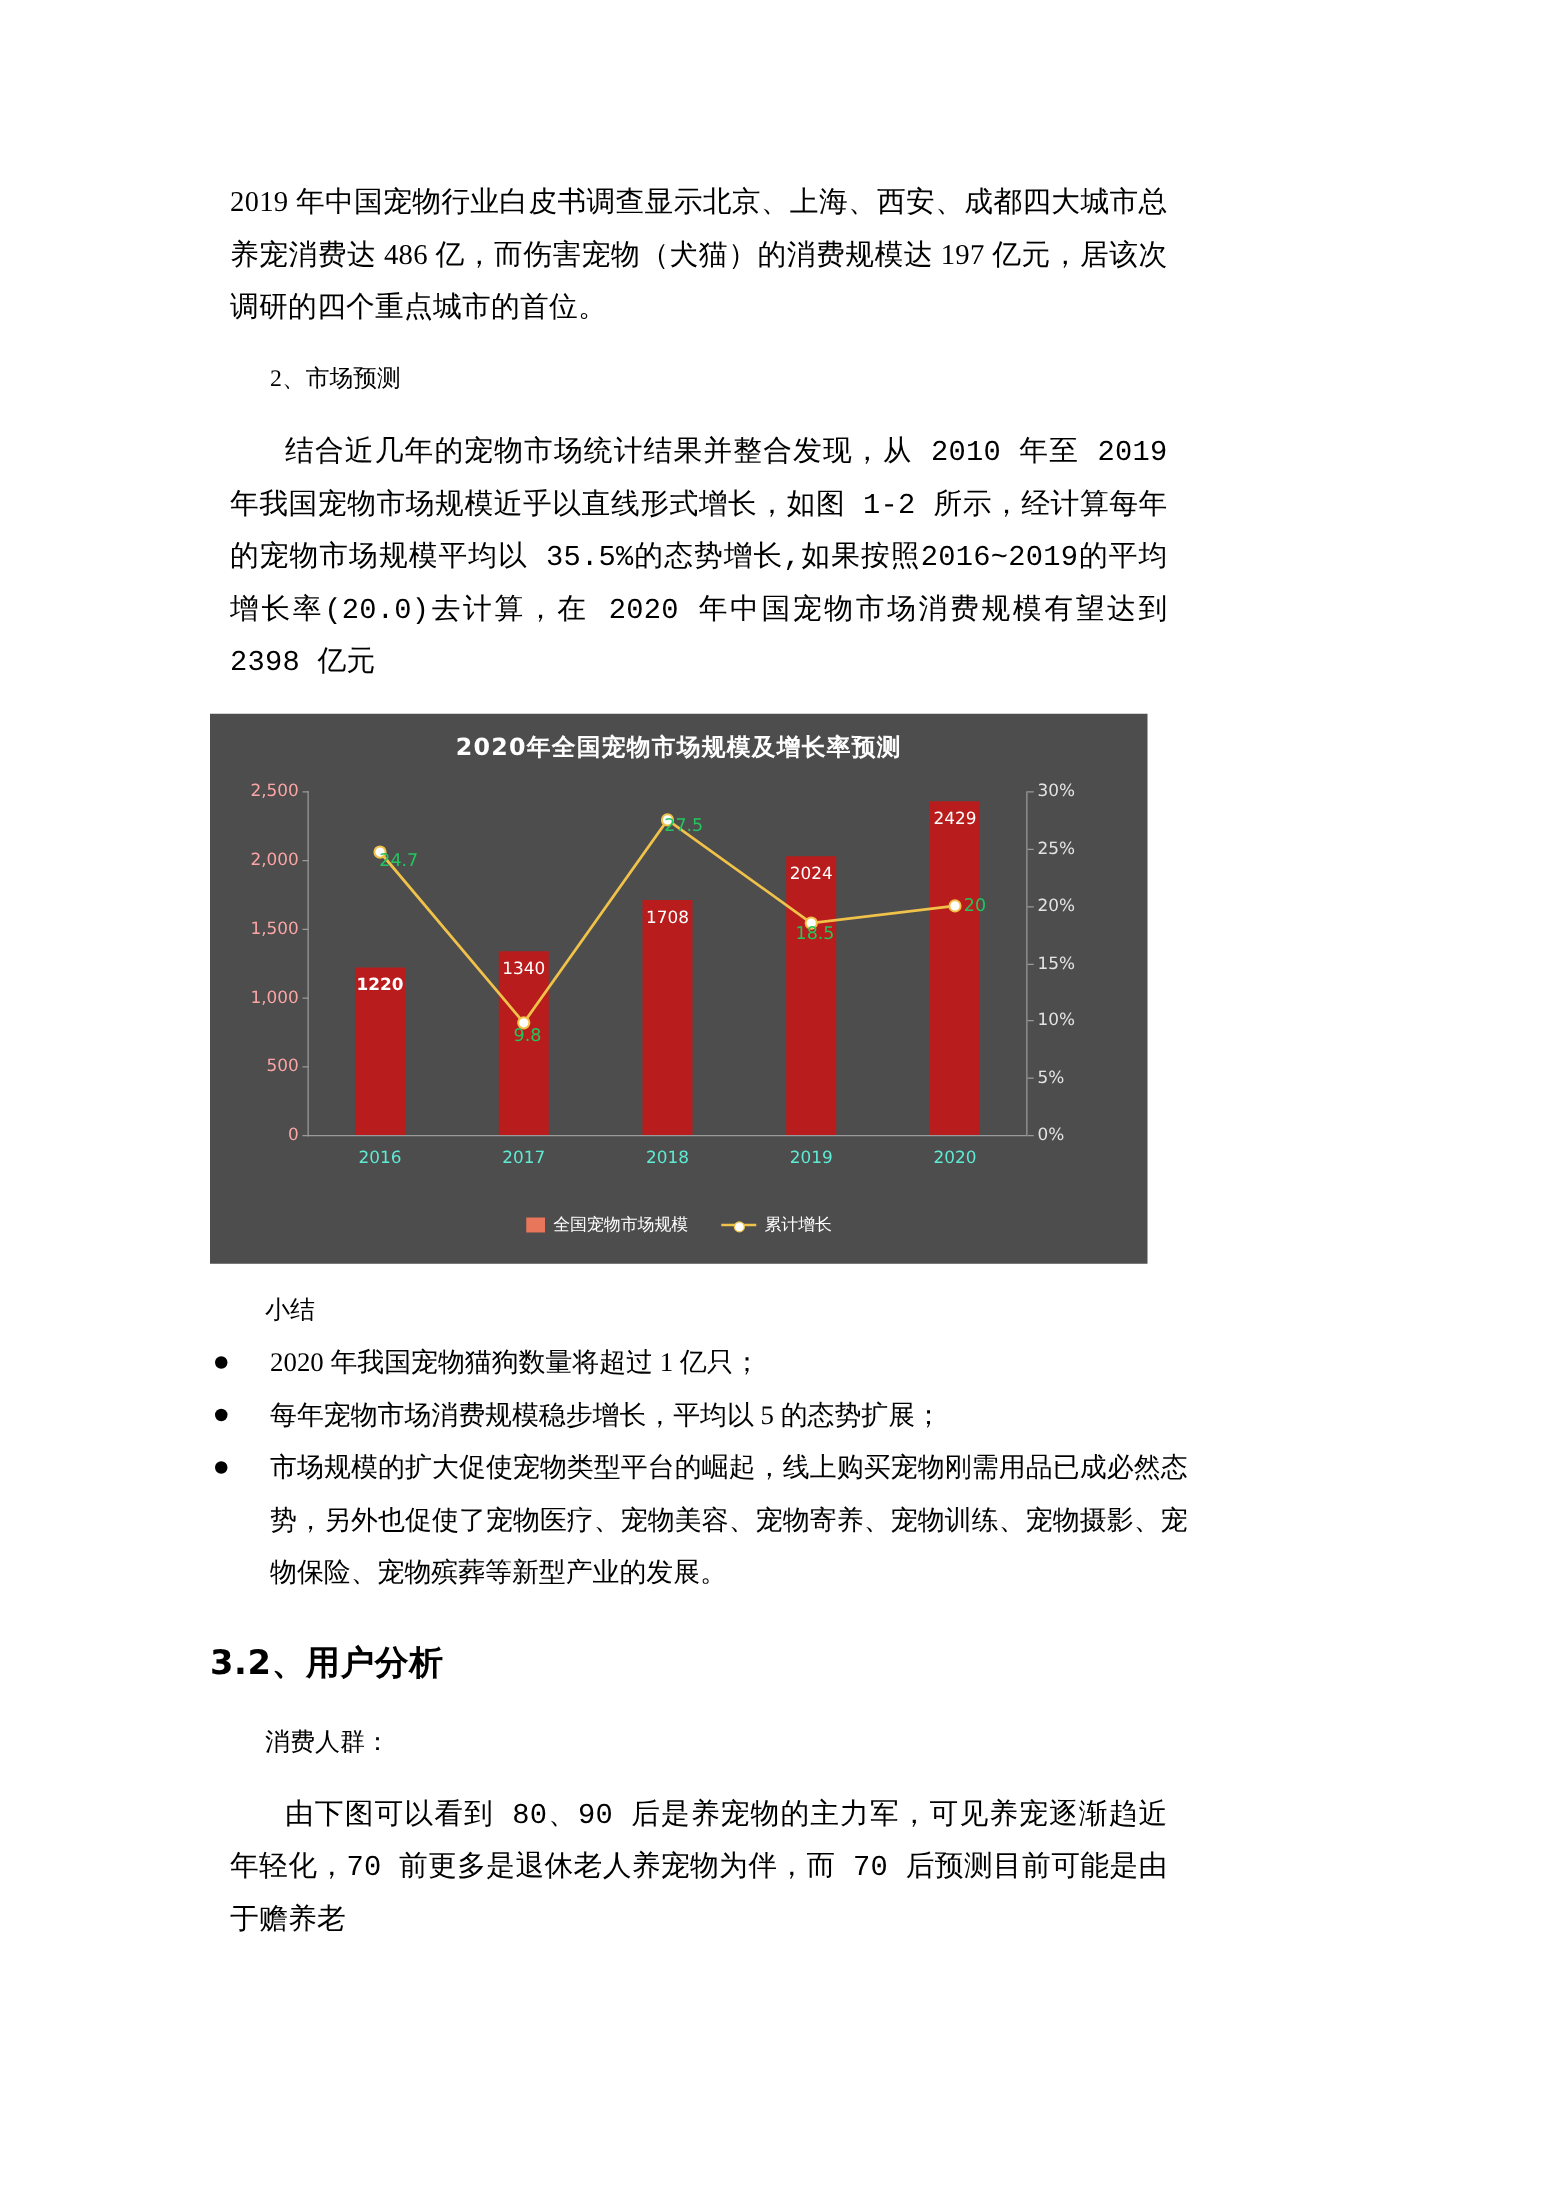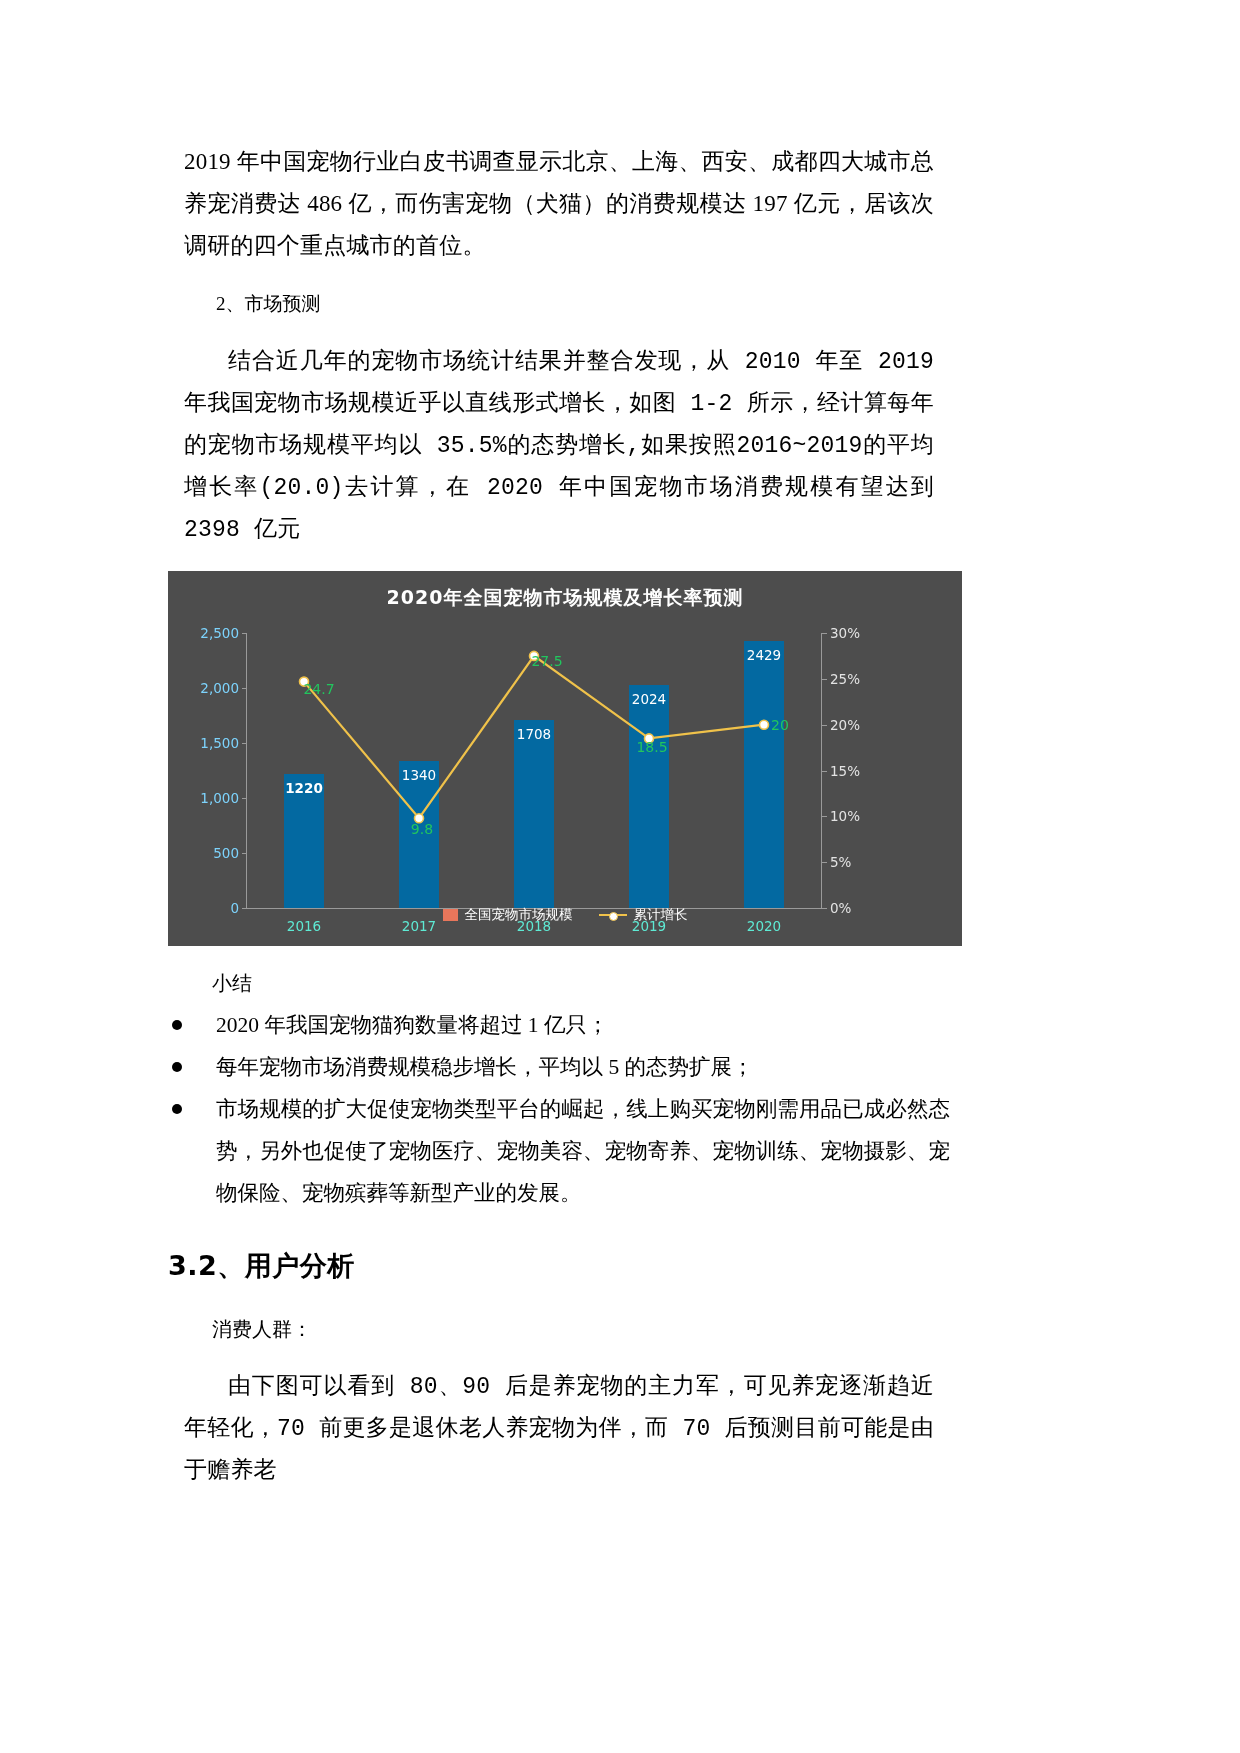--- a/index.html
+++ b/index.html
@@ -69,26 +69,25 @@
     width: 10px;
     height: 10px;
     background: #000;
     border-radius: 50%;
   }
 
   
   .chart-wrap {
     margin: 20px 0 12px 0;
     width: 750px;
-    height: 375px;
+    height: 440px;
     background: #4d4d4d;
     position: relative;
     color: #ffffff;
     font-family: "DejaVu Sans", sans-serif;
-    padding-left: 44px;
   }
   .chart-title {
     position: absolute;
     left: 0; right: 0;
     top: 14px;
     text-align: center;
     font-size: 19px;
     font-weight: bold;
     letter-spacing: 1px;
   }
@@ -100,21 +99,21 @@
     height: 275px;
     border-left: 1px solid #9a9a9a;
     border-bottom: 1px solid #9a9a9a;
   }
   .ytick {
     position: absolute;
     right: 100%;
     margin-right: 8px;
     transform: translateY(-50%);
     font-size: 13.5px;
-    color: #7dd3fc;
+    color: #fca5a5;
     white-space: nowrap;
   }
   .ytick2 {
     position: absolute;
     left: 100%;
     margin-left: 8px;
     transform: translateY(-50%);
     font-size: 13.5px;
     color: #e3e3e3;
     white-space: nowrap;
@@ -136,21 +135,21 @@
   .axis-right {
     position: absolute;
     right: 0; top: 0; bottom: 0;
     width: 1px;
     background: #9a9a9a;
   }
   .bar {
     position: absolute;
     bottom: 0;
     width: 40px;
-    background: #0369a1;
+    background: #b91c1c;
   }
   .bar .val {
     position: absolute;
     top: 6px;
     left: 50%;
     transform: translateX(-50%);
     font-size: 13.5px;
     color: #ffffff;
     white-space: nowrap;
   }

